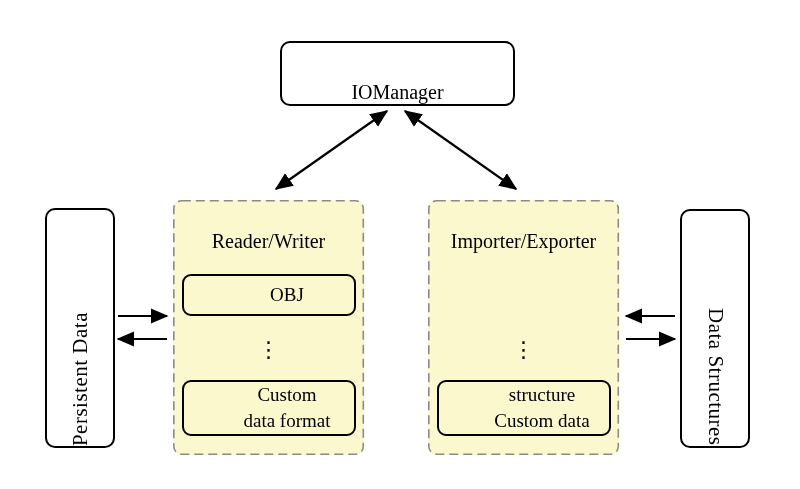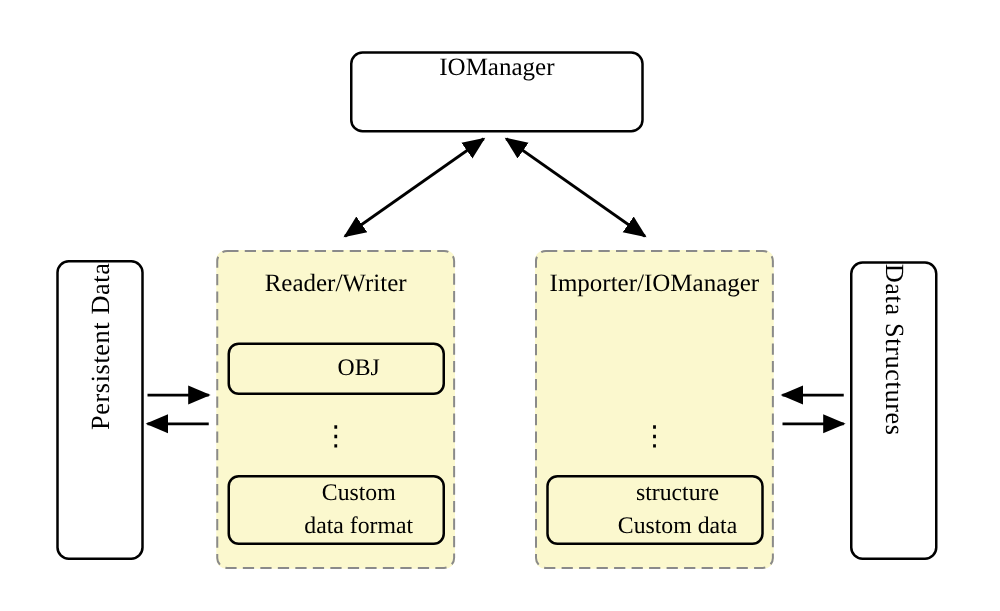--- a/index.html
+++ b/index.html
@@ -13,38 +13,38 @@
   }
   *{box-sizing:border-box;margin:0;padding:0;}
   html,body{background:var(--background);}
   body{font-family:"Liberation Serif","DejaVu Serif",serif;color:var(--text);}
   #canvas{
     position:relative;width:800px;height:489px;background:var(--background);overflow:hidden;
   }
   .node{
     position:absolute;background:var(--node-fill);
     border:2.5px solid var(--node-border);border-radius:10px;
-    display:flex;align-items:flex-start;justify-content:center;
+    display:flex;align-items:flex-end;justify-content:center;
     font-size:20px;
   }
   .io-manager{left:280px;top:41px;width:235px;height:65px;}
   .side-box{width:70px;}
   .persistent{left:45px;top:208px;height:240px;}
   .structures{left:680px;top:209px;height:239px;}
   .vlabel{font-size:21px;white-space:nowrap;letter-spacing:0.5px;}
   .vlabel.up{writing-mode:vertical-rl;transform:rotate(180deg);}
   .vlabel.down{writing-mode:vertical-rl;}
   .group{
     position:absolute;top:200px;width:191px;height:255px;
     background:var(--group-fill);border-radius:8px;
   }
   .group.rw{left:173px;}
   .group.ie{left:428px;}
   .group-title{
-    position:absolute;top:15px;left:0;width:100%;
+    position:absolute;top:29px;left:0;width:100%;
     text-align:center;font-size:20px;line-height:1.2;
   }
   .inner-node{
     position:absolute;left:9px;width:174px;
     background:var(--group-fill);
     border:2.5px solid var(--node-border);border-radius:9px;
     display:flex;flex-direction:column;align-items:center;justify-content:center;
     font-size:19px;line-height:1.35;text-align:center;padding-left:36px;
   }
   .inner-top{top:74px;height:42px;}
@@ -85,21 +85,21 @@
       <span>OBJ</span>
     </div>
     <div class="ellipsis">⋮</div>
     <div class="inner-node inner-bottom">
       <span>Custom</span>
       <span>data format</span>
     </div>
   </div>
 
   <div class="group ie">
-    <div class="group-title">Importer/IOManager</div>
+    <div class="group-title">Importer/Exporter</div>
     <div class="ellipsis">⋮</div>
     <div class="inner-node inner-bottom">
       <span>structure</span>
       <span>Custom data</span>
     </div>
   </div>
 
   <svg class="overlay" viewBox="0 0 800 489">
     <defs>
       <marker id="arrow" viewBox="0 0 10 10" refX="8.8" refY="5" markerWidth="8.5" markerHeight="8.5" orient="auto-start-reverse">

